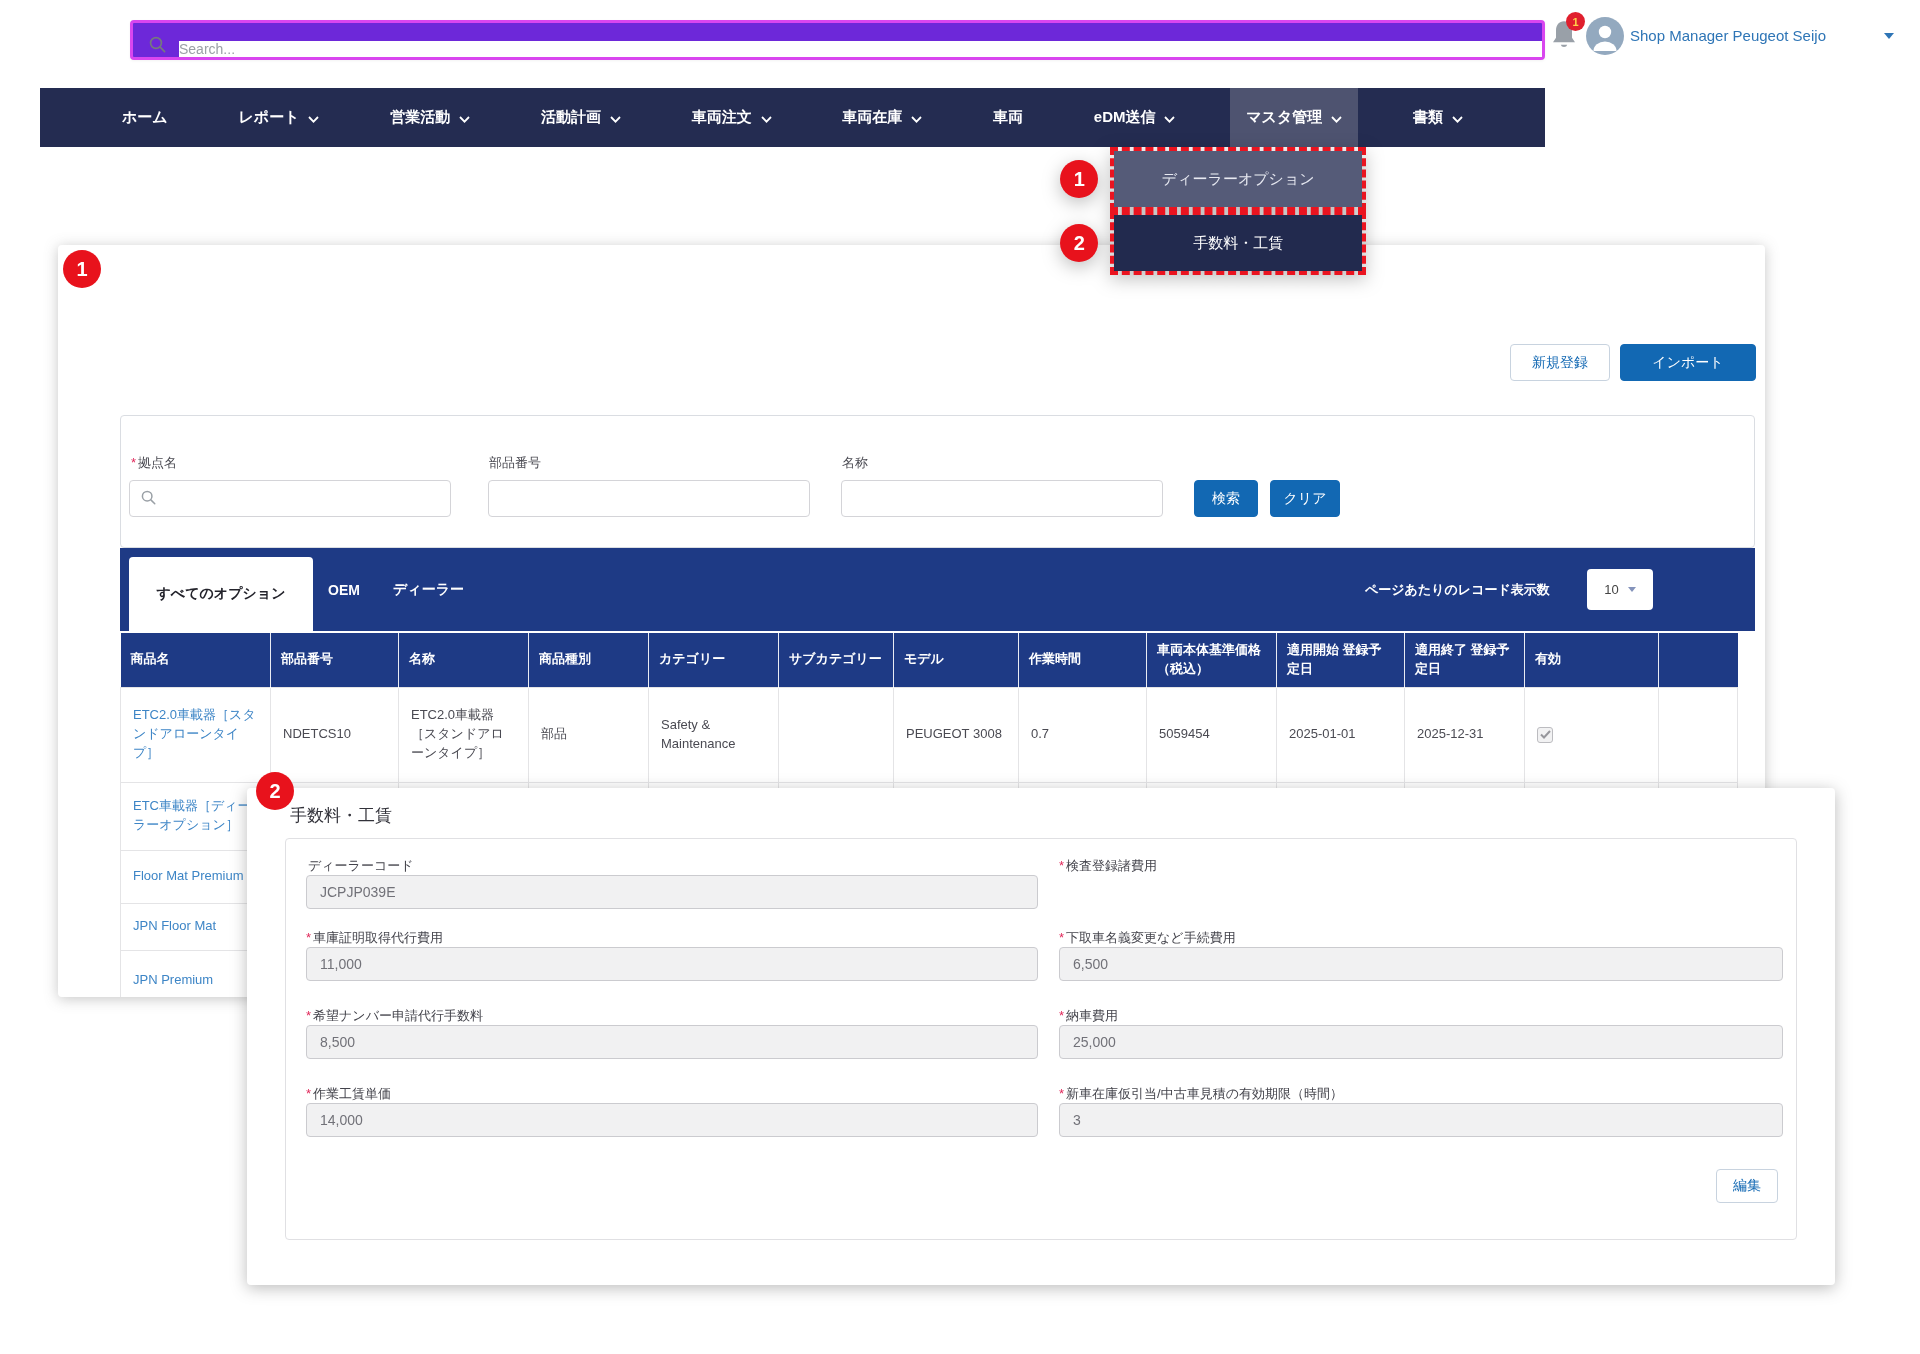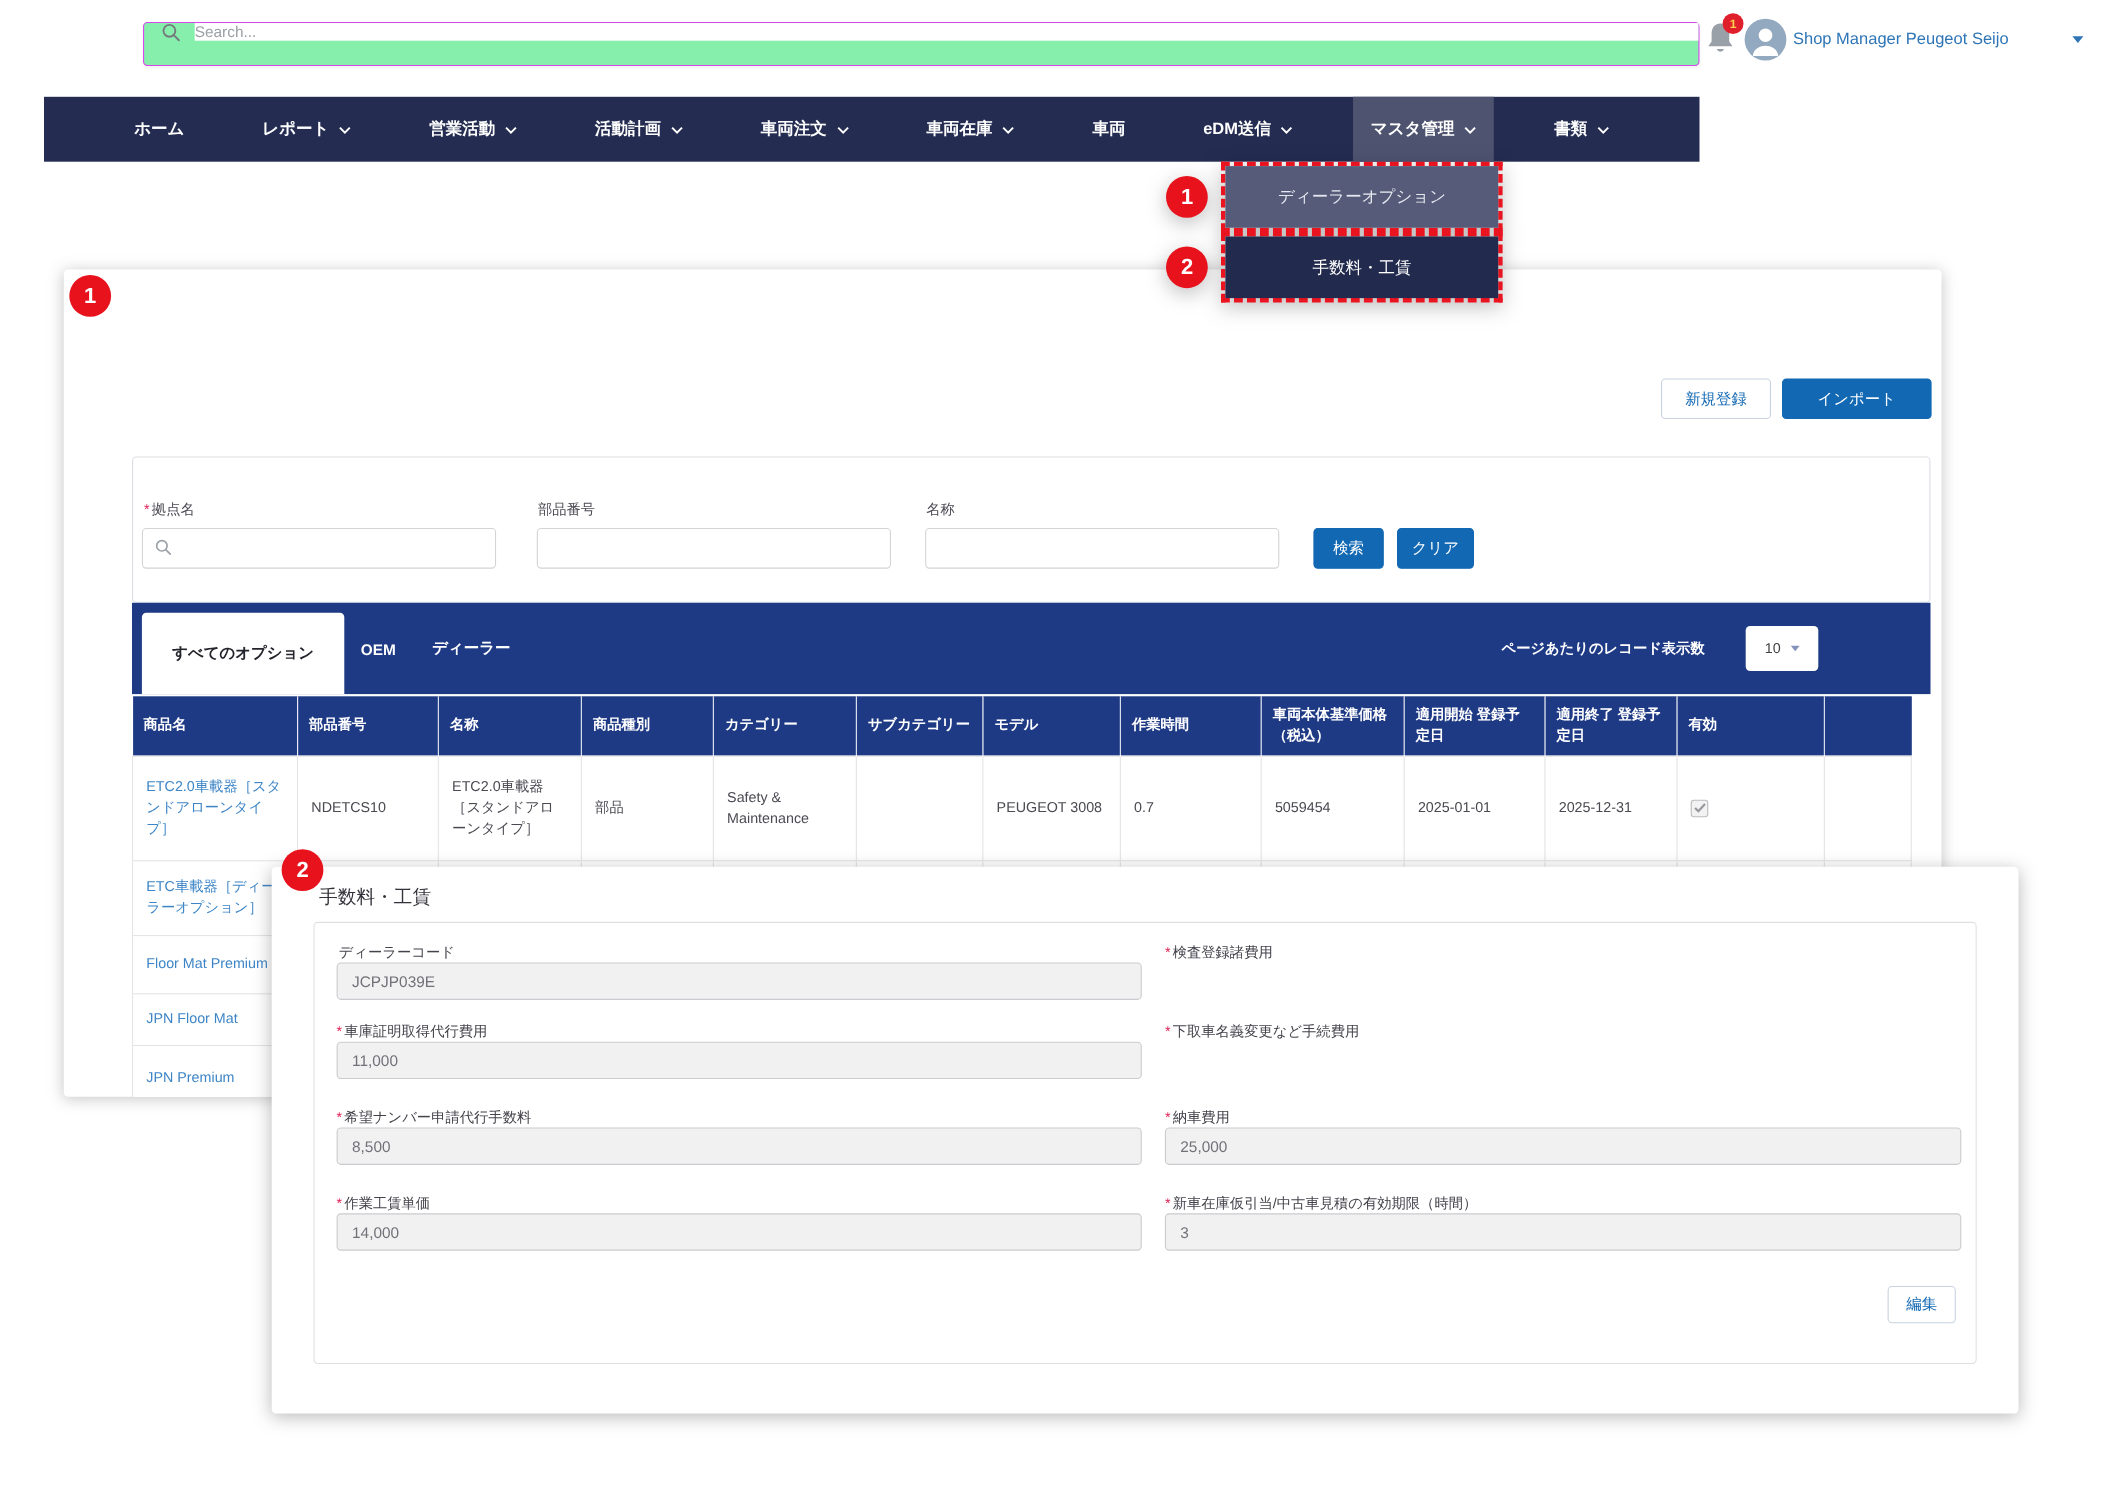--- a/index.html
+++ b/index.html
@@ -3,22 +3,22 @@
 <meta charset="utf-8">
 <style>
   * { margin:0; padding:0; box-sizing:border-box; }
   body { background:#fff; }
   .page { position:relative; width:1920px; height:1354px; background:#fff;
           font-family:"Liberation Sans","DejaVu Sans",sans-serif; overflow:hidden; }
 
   
   .topbar { position:absolute; left:0; top:0; width:1920px; height:88px; background:#fff; }
   .search-box { position:absolute; left:130px; top:20px; width:1415px; height:40px;
-                border:1px solid #d946ef; border-radius:4px; display:flex; align-items:flex-start;
-                padding-left:16px; gap:13px; box-shadow:0 1px 3px rgba(0,0,0,0.05); background:#86efac; }
+                border:3px solid #d946ef; border-radius:4px; display:flex; align-items:flex-end;
+                padding-left:16px; gap:13px; box-shadow:0 1px 3px rgba(0,0,0,0.05); background:#6d28d9; }
   .search-box input { border:none; outline:none; flex:1; font-size:14px; color:#444;
                       font-family:inherit; }
   .search-box input::placeholder { color:#9aa0a6; }
   .bell-wrap { position:absolute; left:1549px; top:18px; width:44px; height:46px; }
   .badge { position:absolute; left:17px; top:-6px; min-width:19px; height:19px; padding:0 4px;
            border-radius:10px; background:#e01f2d; color:#ffd24a; font-size:11px; font-weight:bold;
            display:flex; align-items:center; justify-content:center; z-index:2; }
   .avatar { position:absolute; left:1586px; top:17px; width:38px; height:38px; border-radius:50%;
             background:#93a9bf; overflow:hidden; }
   .user-name { position:absolute; left:1630px; top:27px; font-size:15px; color:#2e75b6; }
@@ -398,20 +398,21 @@
       </div>
 
       <div class="p2-label colL rowB-lab">
         <span class="req">*</span><span>車庫証明取得代行費用</span>
       </div>
       <div class="p2-input colL rowB-inp">11,000</div>
 
       <div class="p2-label colR rowB-lab">
         <span class="req">*</span><span>下取車名義変更など手続費用</span>
       </div>
+      <div class="p2-input colR rowB-inp">6,500</div>
 
       <div class="p2-label colL rowC-lab">
         <span class="req">*</span><span>希望ナンバー申請代行手数料</span>
       </div>
       <div class="p2-input colL rowC-inp">8,500</div>
 
       <div class="p2-label colR rowC-lab">
         <span class="req">*</span><span>納車費用</span>
       </div>
       <div class="p2-input colR rowC-inp">25,000</div>

